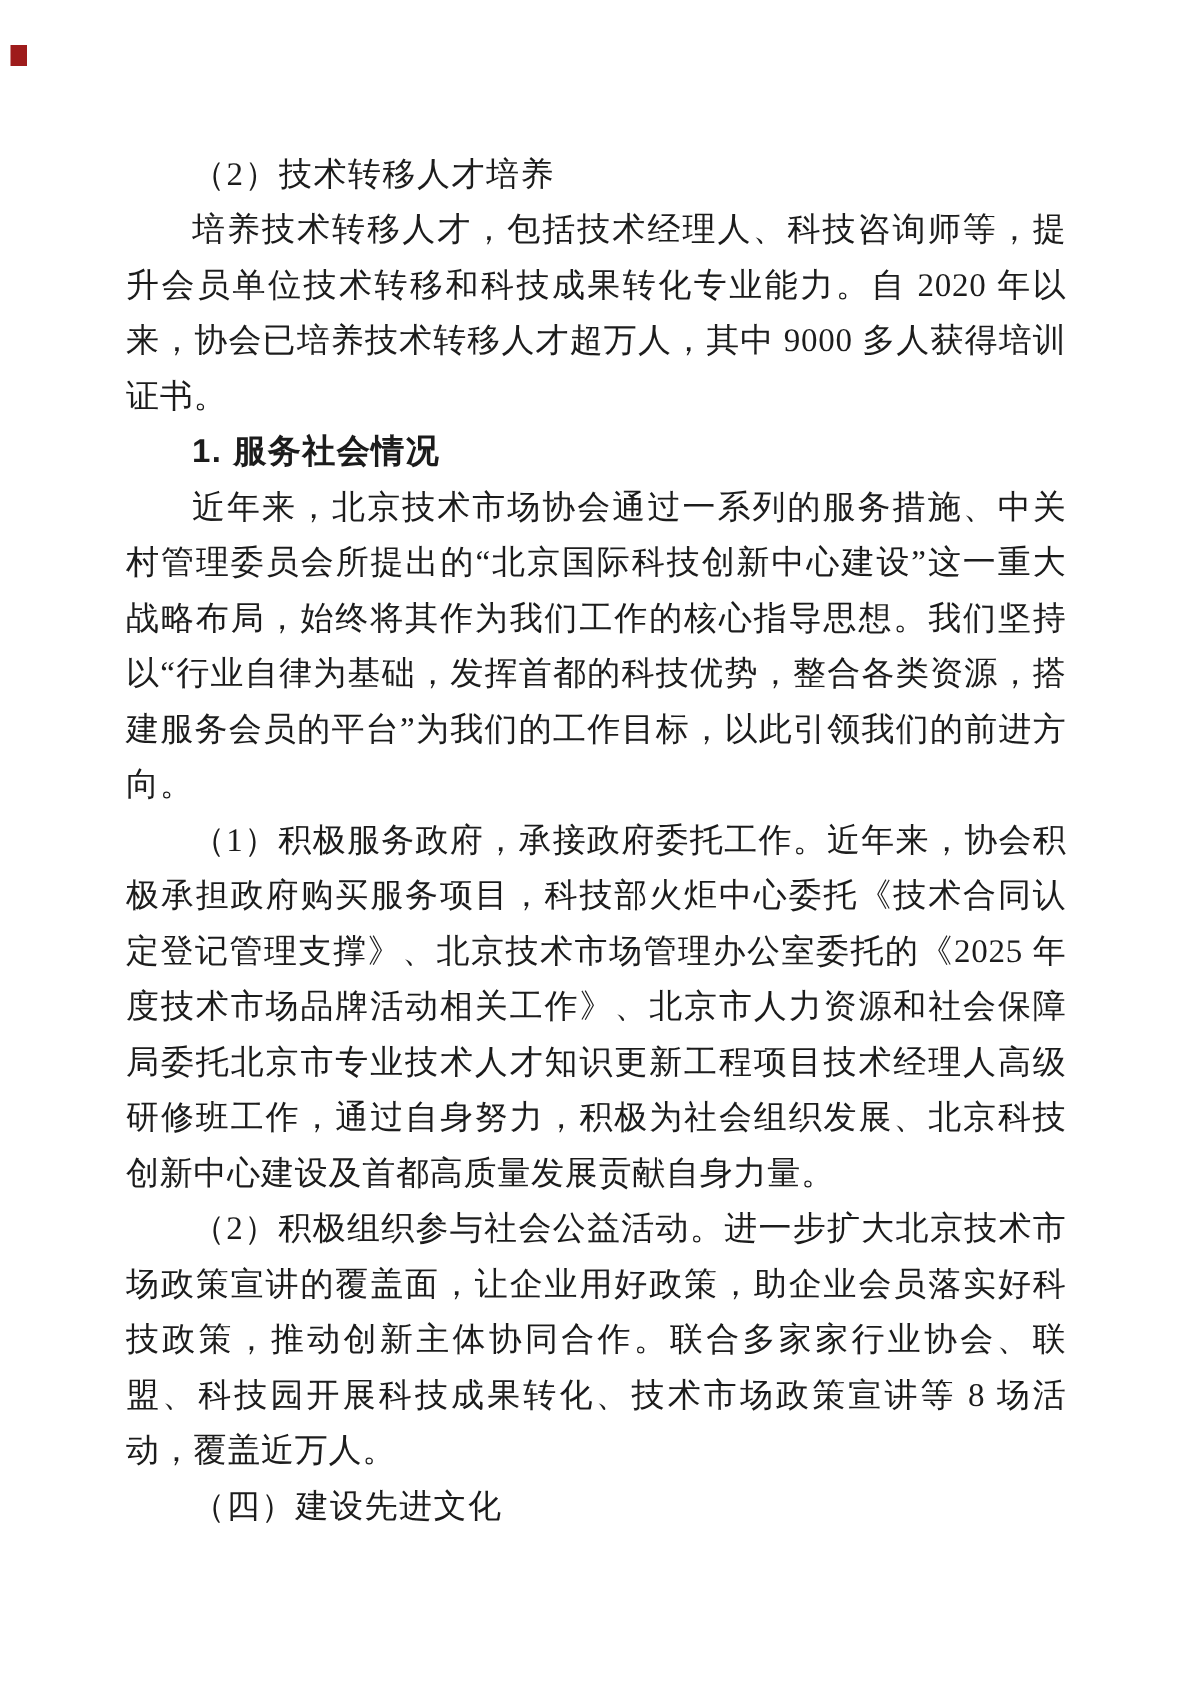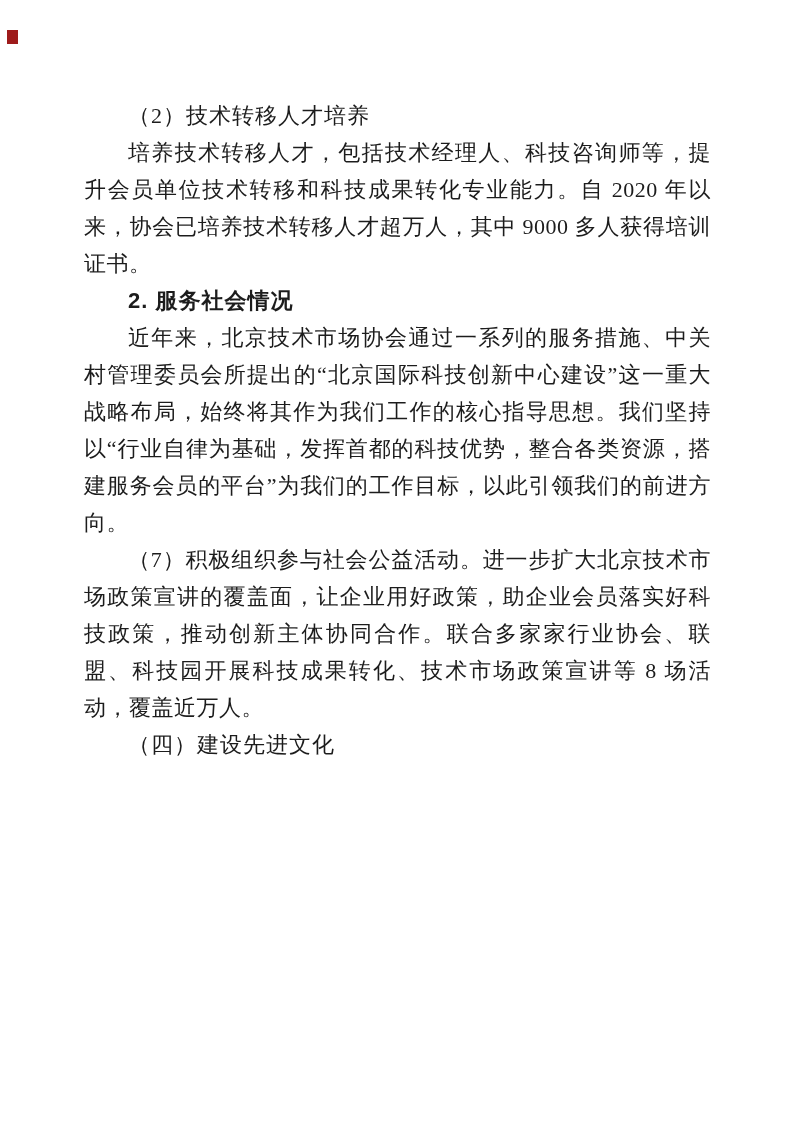--- a/index.html
+++ b/index.html
@@ -51,19 +51,20 @@
 </head>
 <body>
 
 <div class="page" style="background: rgb(255, 255, 255);">
 
   <div class="corner-marker" style="background: rgb(158, 27, 27);"></div>
 
   <div class="content" style="color: rgb(28, 28, 28);">
     <p class="subheading">（2）技术转移人才培养</p>
     <p class="body">培养技术转移人才，包括技术经理人、科技咨询师等，提升会员单位技术转移和科技成果转化专业能力。自 2020 年以来，协会已培养技术转移人才超万人，其中 9000 多人获得培训证书。</p>
-    <p class="heading-bold">2. 服务社会情况</p>
+    <p class="heading-bold">1. 服务社会情况</p>
     <p class="body">近年来，北京技术市场协会通过一系列的服务措施、中关村管理委员会所提出的“北京国际科技创新中心建设”这一重大战略布局，始终将其作为我们工作的核心指导思想。我们坚持以“行业自律为基础，发挥首都的科技优势，整合各类资源，搭建服务会员的平台”为我们的工作目标，以此引领我们的前进方向。</p>
-    <p class="body">（7）积极组织参与社会公益活动。进一步扩大北京技术市场政策宣讲的覆盖面，让企业用好政策，助企业会员落实好科技政策，推动创新主体协同合作。联合多家家行业协会、联盟、科技园开展科技成果转化、技术市场政策宣讲等 8 场活动，覆盖近万人。</p>
+    <p class="body">（1）积极服务政府，承接政府委托工作。近年来，协会积极承担政府购买服务项目，科技部火炬中心委托《技术合同认定登记管理支撑》、北京技术市场管理办公室委托的《2025 年度技术市场品牌活动相关工作》、北京市人力资源和社会保障局委托北京市专业技术人才知识更新工程项目技术经理人高级研修班工作，通过自身努力，积极为社会组织发展、北京科技创新中心建设及首都高质量发展贡献自身力量。</p>
+    <p class="body">（2）积极组织参与社会公益活动。进一步扩大北京技术市场政策宣讲的覆盖面，让企业用好政策，助企业会员落实好科技政策，推动创新主体协同合作。联合多家家行业协会、联盟、科技园开展科技成果转化、技术市场政策宣讲等 8 场活动，覆盖近万人。</p>
     <p class="subheading">（四）建设先进文化</p>
   </div>
 
 </div>
 
 </body></html>

